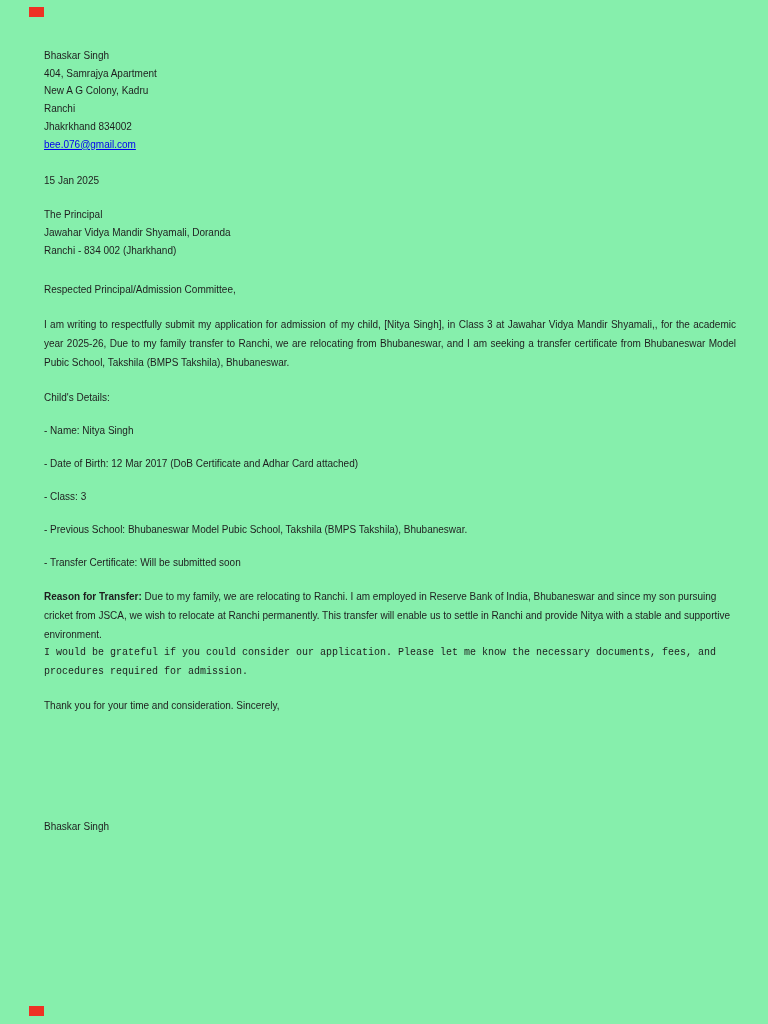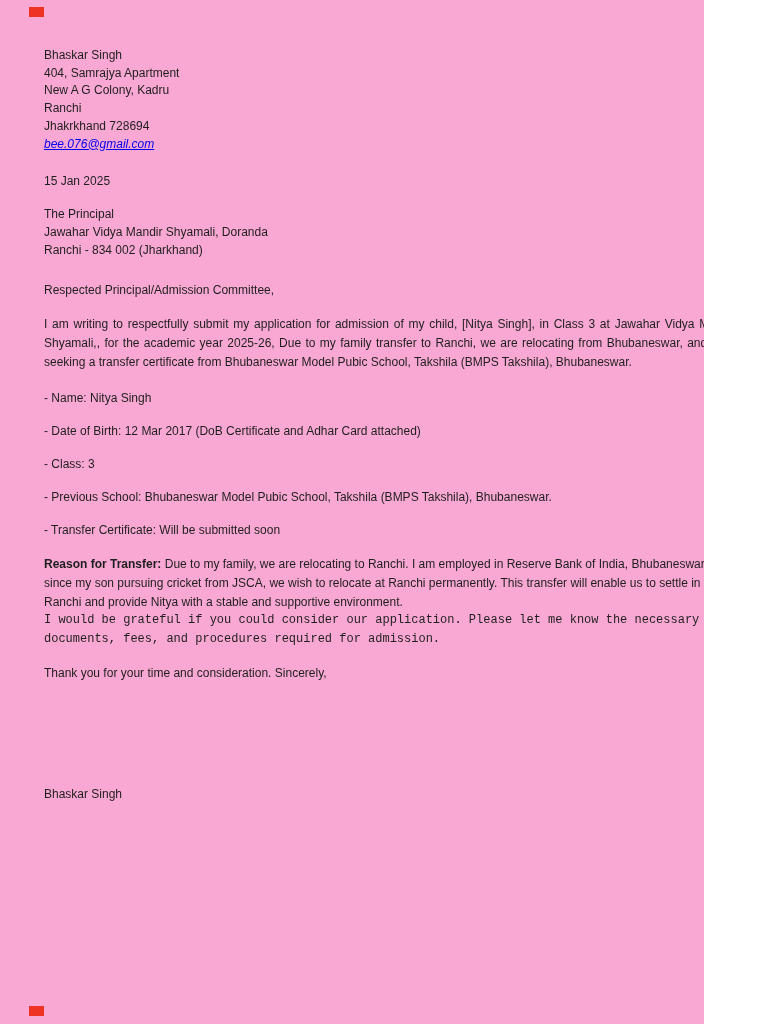--- a/index.html
+++ b/index.html
@@ -2,25 +2,25 @@
 <html><head>
 <meta charset="utf-8">
 <style>
   html, body {
     margin: 0;
     padding: 0;
     background: #ffffff;
   }
   .page {
     position: relative;
-    width: 704px;
+    width: 768px;
     height: 1024px;
-    background: #f9a8d4;
+    background: #86efac;
     font-family: "Liberation Sans", sans-serif;
-    font-size: 12px;
+    font-size: 10px;
     color: #1e1e1e;
     overflow: hidden;
   }
   .content {
     position: absolute;
     left: 44px;
     top: 47px;
     width: 692px;
   }
   .page-marker {
@@ -34,21 +34,20 @@
   .page-marker.bottom { top: 1006px; }
   .addr-block div {
     line-height: 17.7px;
     white-space: nowrap;
   }
   .sender { margin-bottom: 19px; }
   .email-link {
     color: #0000ee;
     text-decoration: underline;
     cursor: pointer;
-    font-style: italic;
   }
   .date-line {
     margin: 0 0 16px 0;
     line-height: 18px;
   }
   .recipient { margin-bottom: 22px; }
   .subject-line {
     margin: 0 0 15px 0;
     line-height: 18px;
     font-weight: bold;
@@ -98,37 +97,38 @@
   <div class="page-marker top"></div>
   <div class="page-marker bottom"></div>
 
   <div class="content">
 
     <div class="addr-block sender">
       <div>Bhaskar Singh</div>
       <div>404, Samrajya Apartment</div>
       <div>New A G Colony, Kadru</div>
       <div>Ranchi</div>
-      <div>Jhakrkhand 728694</div>
+      <div>Jhakrkhand 834002</div>
       <div><a class="email-link">bee.076@gmail.com</a></div>
     </div>
 
     <p class="date-line">15 Jan 2025</p>
 
     <div class="addr-block recipient">
       <div>The Principal</div>
       <div>Jawahar Vidya Mandir Shyamali, Doranda</div>
       <div>Ranchi - 834 002 (Jharkhand)</div>
     </div>
 
 
     <p class="salutation">Respected Principal/Admission Committee,</p>
 
     <p class="intro-para">I am writing to respectfully submit my application for admission of my child, [Nitya Singh], in Class 3 at Jawahar Vidya Mandir Shyamali,, for the academic year 2025-26, Due to my family transfer to Ranchi, we are relocating from Bhubaneswar, and I am seeking a transfer certificate from Bhubaneswar Model Pubic School, Takshila (BMPS Takshila), Bhubaneswar.</p>
 
+    <p class="details-heading">Child's Details:</p>
 
     <p class="detail-item">- Name: Nitya Singh</p>
     <p class="detail-item">- Date of Birth: 12 Mar 2017 (DoB Certificate and Adhar Card attached)</p>
     <p class="detail-item">- Class: 3</p>
     <p class="detail-item">- Previous School: Bhubaneswar Model Pubic School, Takshila (BMPS Takshila), Bhubaneswar.</p>
     <p class="detail-item last">- Transfer Certificate: Will be submitted soon</p>
 
     <p class="reason-para"><strong>Reason for Transfer:</strong> <span>Due to my family, we are relocating to Ranchi. I am employed in Reserve Bank of India, Bhubaneswar and since my son pursuing cricket from JSCA, we wish to relocate at Ranchi permanently. This transfer will enable us to settle in Ranchi and provide Nitya with a stable and supportive environment.</span></p>
     <p class="request-para">I would be grateful if you could consider our application. Please let me know the necessary documents, fees, and procedures required for admission.</p>
 

